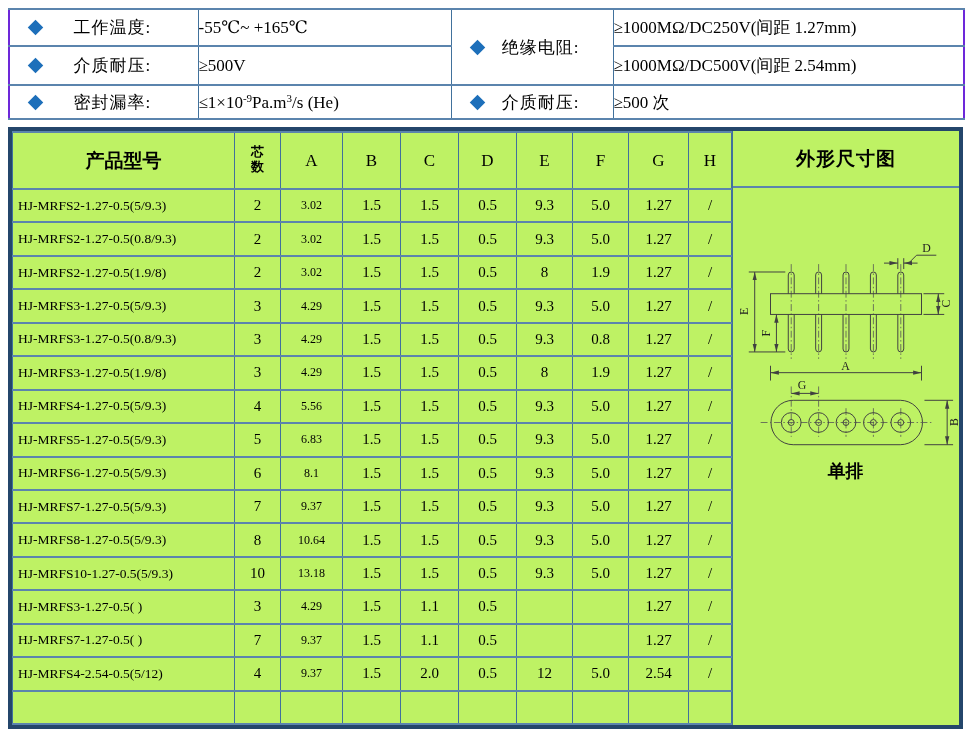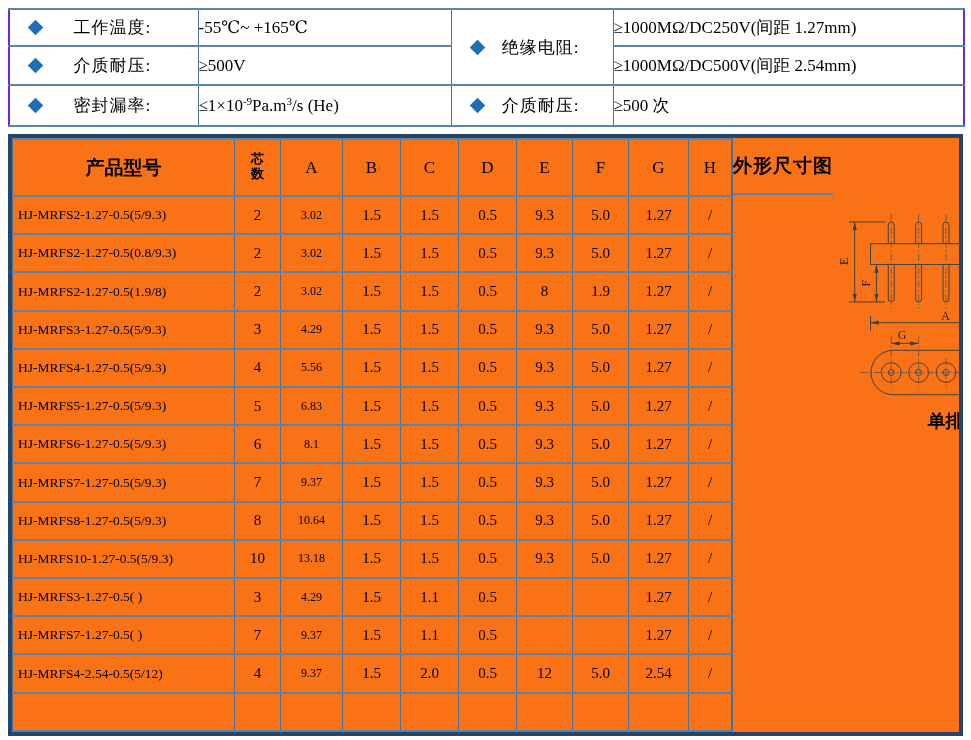--- a/index.html
+++ b/index.html
@@ -5,44 +5,44 @@
   html,body{margin:0;padding:0;background:#fff;}
   .page{
     width:971px;height:740px;box-sizing:border-box;padding:8px;
     background:#fff;overflow:hidden;position:relative;
     font-family:"Liberation Serif","DejaVu Serif",serif;color:#000;
   }
   
   .spec-table{border-collapse:collapse;table-layout:fixed;width:955px;border:2px solid #6d28d9;}
   .spec-table td{border:1px solid #41719C;border-top:2px solid #5b84ad;border-bottom:2px solid #5b84ad;
     padding:0;vertical-align:middle;font-size:17px;overflow:hidden;white-space:nowrap;}
-  .spec-r1{height:37px}.spec-r2{height:39px}.spec-r3{height:41px}
+  .spec-r1{height:37px}.spec-r2{height:39px}.spec-r3{height:34px}
   .labwrap{display:flex;align-items:center;padding-left:20px;}
   .labwrap .txt{flex:1;text-align:center;padding-right:14px;letter-spacing:1px;}
   .diamond{width:11px;height:11px;background:#1D6FBA;transform:rotate(45deg);flex:0 0 auto;}
   .valcell{padding-left:13px;}
   .sup{font-size:11px;vertical-align:6px;}
   
   .main-wrap{margin-top:7px;width:955px;height:602px;box-sizing:border-box;
-    border:4px solid #24466b;display:flex;align-items:stretch;overflow:hidden;background:#f97316;}
+    border:4px solid #24466b;display:flex;align-items:stretch;overflow:hidden;background:#bef264;}
   .main-table{border-collapse:collapse;table-layout:fixed;width:719px;flex:0 0 auto;}
   .main-table th,.main-table td{
     border-left:1px solid #41719C;border-right:1px solid #41719C;
     border-top:2px solid #5b84ad;border-bottom:2px solid #5b84ad;
     padding:0;text-align:center;vertical-align:middle;overflow:hidden;white-space:nowrap;}
   .main-table thead tr{height:57px;}
   .main-table tbody tr{height:33.3px;}
   .th-cn{font-size:19px;font-weight:bold;}
   .th-dim{font-size:17px;font-weight:normal;}
   .stack{display:inline-block;width:1.05em;line-height:1.15;white-space:normal;font-size:13px;}
   .main-table tbody td{font-size:15px;}
   .model-cell-style{text-align:left !important;padding-left:5px !important;font-size:13.5px !important;}
   .dima-cell-style{font-size:12px !important;}
   
-  .drawing-panel{flex:1;border-left:1px solid #41719C;display:flex;flex-direction:row;min-width:0;}
+  .drawing-panel{flex:1;border-left:1px solid #41719C;display:flex;flex-direction:column;min-width:0;}
   .drawing-header{height:57px;box-sizing:border-box;border-bottom:2px solid #5b84ad;
     display:flex;align-items:center;justify-content:center;font-size:19px;font-weight:bold;letter-spacing:1px;}
   .drawing-body{flex:1;position:relative;}
   .drawing-body svg{position:absolute;top:0;left:0;}
   .dimlab{font-family:"Liberation Serif","DejaVu Serif",serif;font-size:12px;fill:#222;}
   .caption{font-family:"Liberation Serif","DejaVu Serif",serif;font-size:18px;font-weight:bold;fill:#000;}
 </style>
 </head>
 <body>
 
@@ -172,20 +172,44 @@
             <td class="dima-cell-style">4.29</td>
             <td>1.5</td>
             <td>1.5</td>
             <td>0.5</td>
             <td>9.3</td>
             <td>5.0</td>
             <td>1.27</td>
             <td>/</td>
           </tr>
           <tr>
+            <td class="model-cell-style">HJ-MRFS3-1.27-0.5(0.8/9.3)</td>
+            <td>3</td>
+            <td class="dima-cell-style">4.29</td>
+            <td>1.5</td>
+            <td>1.5</td>
+            <td>0.5</td>
+            <td>9.3</td>
+            <td>0.8</td>
+            <td>1.27</td>
+            <td>/</td>
+          </tr>
+          <tr>
+            <td class="model-cell-style">HJ-MRFS3-1.27-0.5(1.9/8)</td>
+            <td>3</td>
+            <td class="dima-cell-style">4.29</td>
+            <td>1.5</td>
+            <td>1.5</td>
+            <td>0.5</td>
+            <td>8</td>
+            <td>1.9</td>
+            <td>1.27</td>
+            <td>/</td>
+          </tr>
+          <tr>
             <td class="model-cell-style">HJ-MRFS4-1.27-0.5(5/9.3)</td>
             <td>4</td>
             <td class="dima-cell-style">5.56</td>
             <td>1.5</td>
             <td>1.5</td>
             <td>0.5</td>
             <td>9.3</td>
             <td>5.0</td>
             <td>1.27</td>
             <td>/</td>

